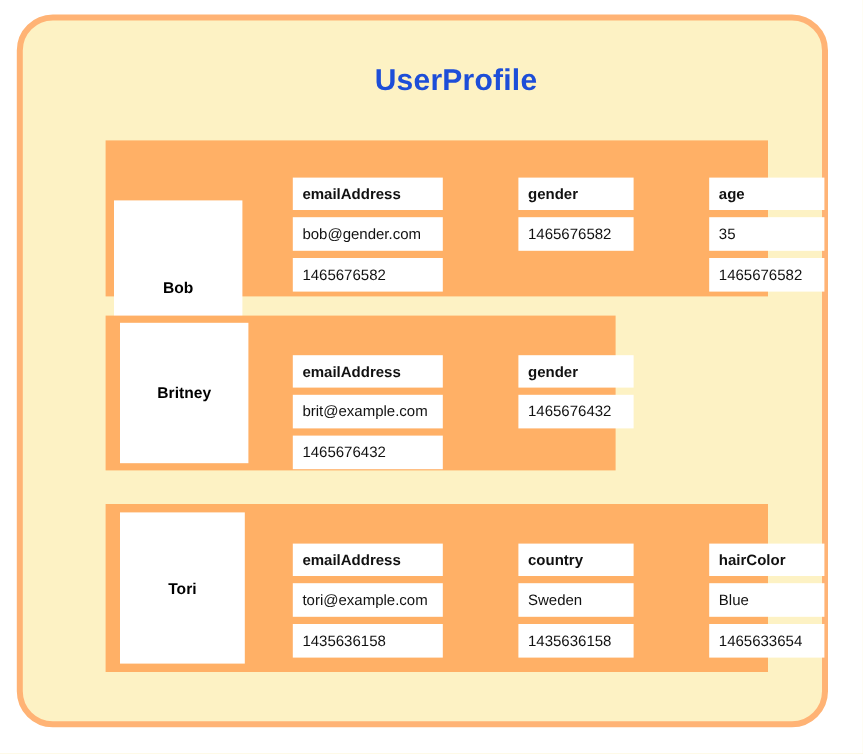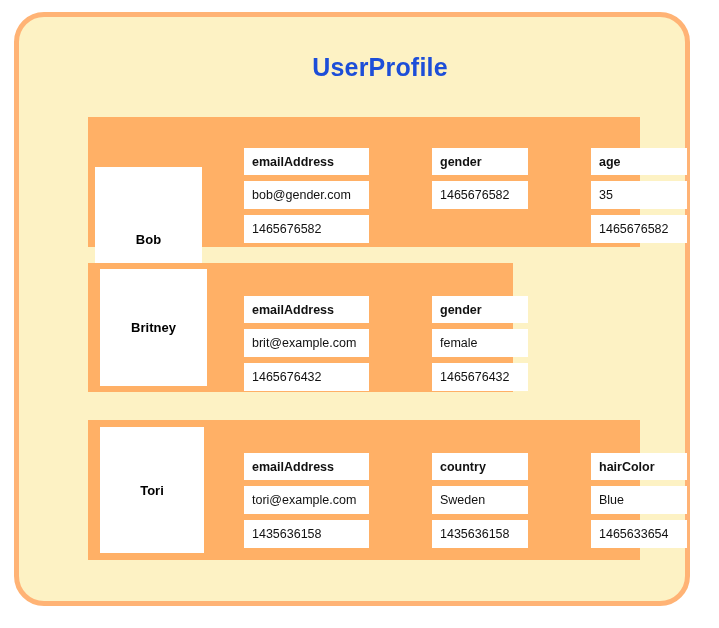--- a/index.html
+++ b/index.html
@@ -134,21 +134,20 @@
     <div class="columns-area">
 
       <div class="column-card w-wide">
         <div class="cell qualifier">emailAddress</div>
         <div class="cell value">brit@example.com</div>
         <div class="cell timestamp">1465676432</div>
       </div>
 
       <div class="column-card w-narrow">
         <div class="cell qualifier">gender</div>
-        <div class="cell value">female</div>
         <div class="cell timestamp">1465676432</div>
       </div>
 
     </div>
   </div>
 
   <div class="row-group" id="row-group-2">
     <div class="row-key-box">Tori</div>
     <div class="columns-area">
 

